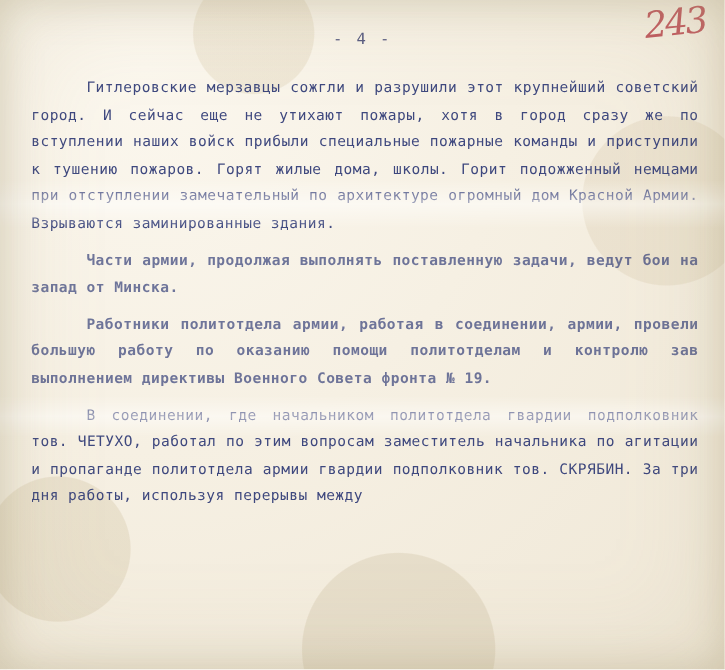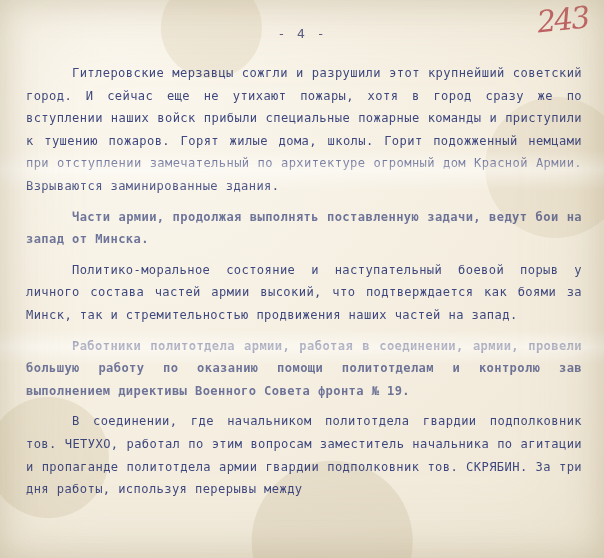--- a/index.html
+++ b/index.html
@@ -115,21 +115,20 @@
   <div class="archive-number">243</div>
 
   <div class="page-number">- 4 -</div>
 
   <div class="body-text">
 
     <p class="para ink-heavy"><span class="indent"></span><span>Гитлеровские мерзавцы сожгли и разрушили этот крупнейший советский город. И сейчас еще не утихают пожары, хотя в город сразу же по вступлении наших войск прибыли специальные пожарные команды и приступили к тушению пожаров. Горят жилые дома, школы. Горит подожженный немцами при отступлении замечательный по архитектуре огромный дом Красной Армии. Взрываются заминированные здания.</span></p>
 
     <p class="para ink-light"><span class="indent"></span><span>Части армии, продолжая выполнять поставленную задачи, ведут бои на запад от Минска.</span></p>
 
-    <p class="para ink-heavy"><span class="indent"></span><span>Политико-моральное состояние и наступательный боевой порыв у личного состава частей армии высокий, что подтверждается как боями за Минск, так и стремительностью продвижения наших частей на запад.</span></p>
 
     <p class="para ink-light"><span class="indent"></span><span>Работники политотдела армии, работая в соединении, армии, провели большую работу по оказанию помощи политотделам и контролю зав выполнением директивы Военного Совета фронта № 19.</span></p>
 
     <p class="para tight ink-heavy"><span class="indent"></span><span>В соединении, где  начальником политотдела гвардии подполковник тов. ЧЕТУХО, работал по этим вопросам заместитель начальника по агитации и пропаганде политотдела армии гвардии подполковник тов. СКРЯБИН. За три дня работы, используя перерывы между</span></p>
 
   </div>
 
   <div class="faded-band" style="top:150px;height:40px;"></div>
   <div class="faded-band" style="top:330px;height:34px;"></div>
 

